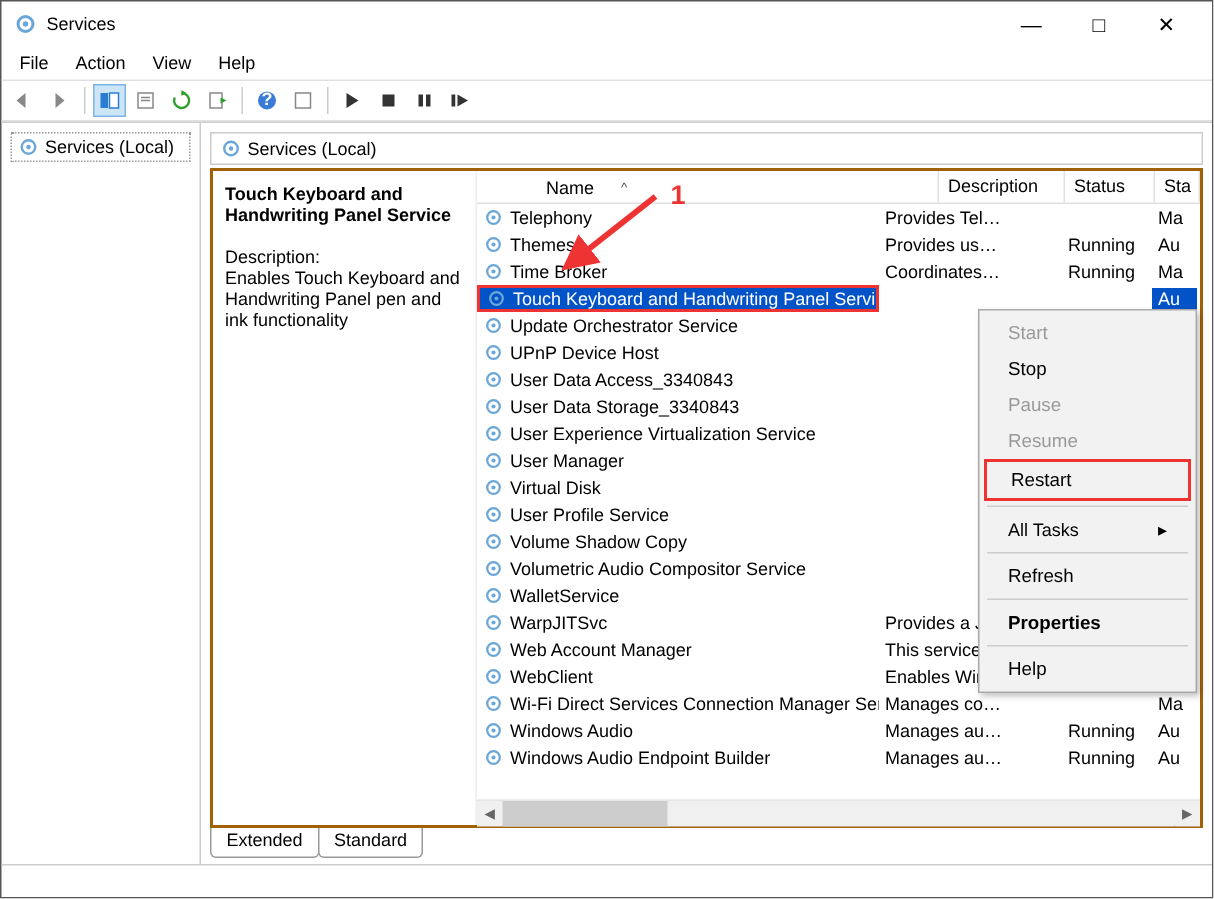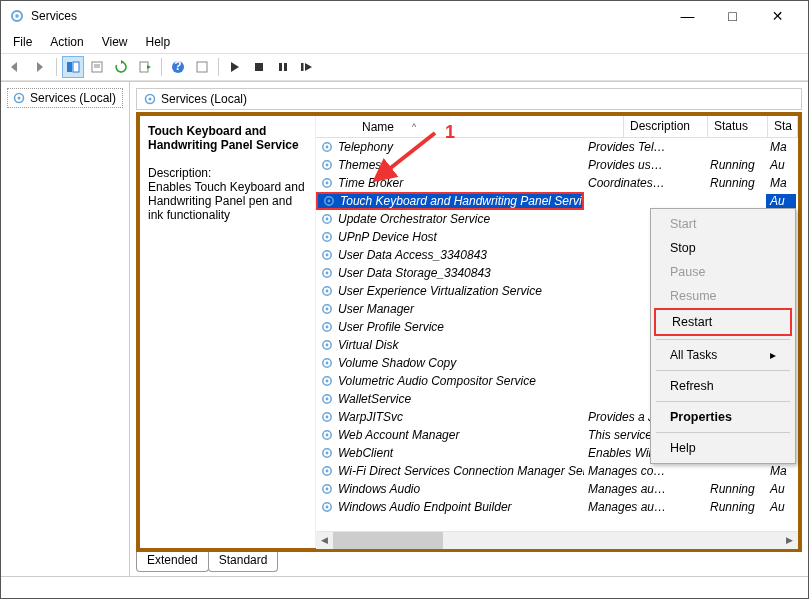--- a/index.html
+++ b/index.html
@@ -13,32 +13,32 @@
 .menubar { height: 22px; display: flex; align-items: center; padding: 0 4px; gap: 2px; }
 .menubar span { padding: 2px 8px; }
 .toolbar { height: 28px; border-top: 1px solid #e0e0e0; border-bottom: 1px solid #e0e0e0; display: flex; align-items: center; padding: 0 4px; gap: 2px; }
 .tbbtn { width: 22px; height: 22px; display: flex; align-items: center; justify-content: center; border: 1px solid transparent; }
 .tbsep { width: 1px; height: 18px; background: #ccc; margin: 0 3px; }
 .content { flex: 1; display: flex; border-top: 1px solid #ccc; min-height: 0; }
 .tree-pane { width: 160px; border-right: 1px solid #ccc; padding: 6px; }
 .tree-item { display: flex; align-items: center; gap: 4px; padding: 2px 4px; border: 1px dotted #999; }
 .right-pane { flex: 1; display: flex; flex-direction: column; min-height: 0; }
 .right-header { border: 1px solid #ccc; margin: 6px 6px 0 6px; padding: 3px 6px; background: #fff; display: flex; align-items: center; gap: 4px; }
-.right-body { flex: 1; display: flex; margin: 2px 6px 0 6px; border: 4px solid #a16207; min-height: 0; position: relative; }
+.right-body { flex: 1; display: flex; margin: 2px 6px 0 6px; border: 2px solid #a16207; min-height: 0; position: relative; }
 .desc-pane { width: 175px; padding: 8px; font-size: 11.5px; }
 .desc-pane .svc-title { font-weight: bold; margin-bottom: 14px; }
 .desc-pane .desc-label { margin-bottom: 0; }
 .list-pane { flex: 1; display: flex; flex-direction: column; border-left: 1px solid #eee; min-width: 0; }
 .col-headers { display: flex; height: 22px; background: #fff; border-bottom: 1px solid #e0e0e0; }
 .col-headers div { padding: 3px 6px; border-right: 1px solid #e0e0e0; font-size: 12px; overflow: hidden; white-space: nowrap; }
 .col-name { width: 268px; display:flex; align-items:center; gap:18px;margin-left:40px; }
 .col-desc { width: 84px; }
 .col-status { width: 60px; }
 .col-startup { width: 30px; }
-.rows { flex: 1; overflow: hidden; position: relative; font-style: italic; }
+.rows { flex: 1; overflow: hidden; position: relative; }
 .row { display: flex; height: 18px; align-items: center; white-space: nowrap; }
 .row .c-name { width: 268px; padding-left: 4px; display: flex; align-items: center; gap: 4px; overflow: hidden; }
 .row .c-desc { width: 84px; padding-left: 4px; overflow: hidden; }
 .row .c-status { width: 60px; padding-left: 4px; overflow: hidden; margin-left: 38px; }
 .row .c-startup { width: 30px; padding-left: 4px; overflow: hidden; }
 .row.selected .c-name { background: #0353c8; color: #fff; border: 2px solid #e33; }
 .row.selected .c-startup { background: #0353c8; color: #fff; }
 .svc-icon { width: 14px; height: 14px; flex-shrink: 0; }
 .hscroll { height: 17px; border-top: 1px solid #e5e5e5; background: #f0f0f0; display:flex; align-items:center; }
 .hscroll .sbtn { width:17px; height:17px; background:#f0f0f0; display:flex;align-items:center;justify-content:center; font-size:9px; color:#666;}
@@ -317,37 +317,37 @@
                 <div class="c-desc"></div>
                 <div class="c-status"></div>
                 <div class="c-startup">Au</div>
               </div>
               <div class="row">
                 <div class="c-name">
                   <svg class="svc-icon gear-svg" width="14" height="14">
                     <circle cx="7" cy="7" r="4.2" fill="none" stroke="#6aa6d8" stroke-width="1.5"></circle>
                     <circle cx="7" cy="7" r="1.4" fill="#6aa6d8"></circle>
                   </svg>
+                  <span>Virtual Disk</span>
+                </div>
+                <div class="c-desc"></div>
+                <div class="c-status"></div>
+                <div class="c-startup">Ma</div>
+              </div>
+              <div class="row">
+                <div class="c-name">
+                  <svg class="svc-icon gear-svg" width="14" height="14">
+                    <circle cx="7" cy="7" r="4.2" fill="none" stroke="#6aa6d8" stroke-width="1.5"></circle>
+                    <circle cx="7" cy="7" r="1.4" fill="#6aa6d8"></circle>
+                  </svg>
                   <span>User Profile Service</span>
                 </div>
                 <div class="c-desc"></div>
                 <div class="c-status"></div>
                 <div class="c-startup">Au</div>
-              </div>
-              <div class="row">
-                <div class="c-name">
-                  <svg class="svc-icon gear-svg" width="14" height="14">
-                    <circle cx="7" cy="7" r="4.2" fill="none" stroke="#6aa6d8" stroke-width="1.5"></circle>
-                    <circle cx="7" cy="7" r="1.4" fill="#6aa6d8"></circle>
-                  </svg>
-                  <span>Virtual Disk</span>
-                </div>
-                <div class="c-desc"></div>
-                <div class="c-status"></div>
-                <div class="c-startup">Ma</div>
               </div>
               <div class="row">
                 <div class="c-name">
                   <svg class="svc-icon gear-svg" width="14" height="14">
                     <circle cx="7" cy="7" r="4.2" fill="none" stroke="#6aa6d8" stroke-width="1.5"></circle>
                     <circle cx="7" cy="7" r="1.4" fill="#6aa6d8"></circle>
                   </svg>
                   <span>Volume Shadow Copy</span>
                 </div>
                 <div class="c-desc"></div>

